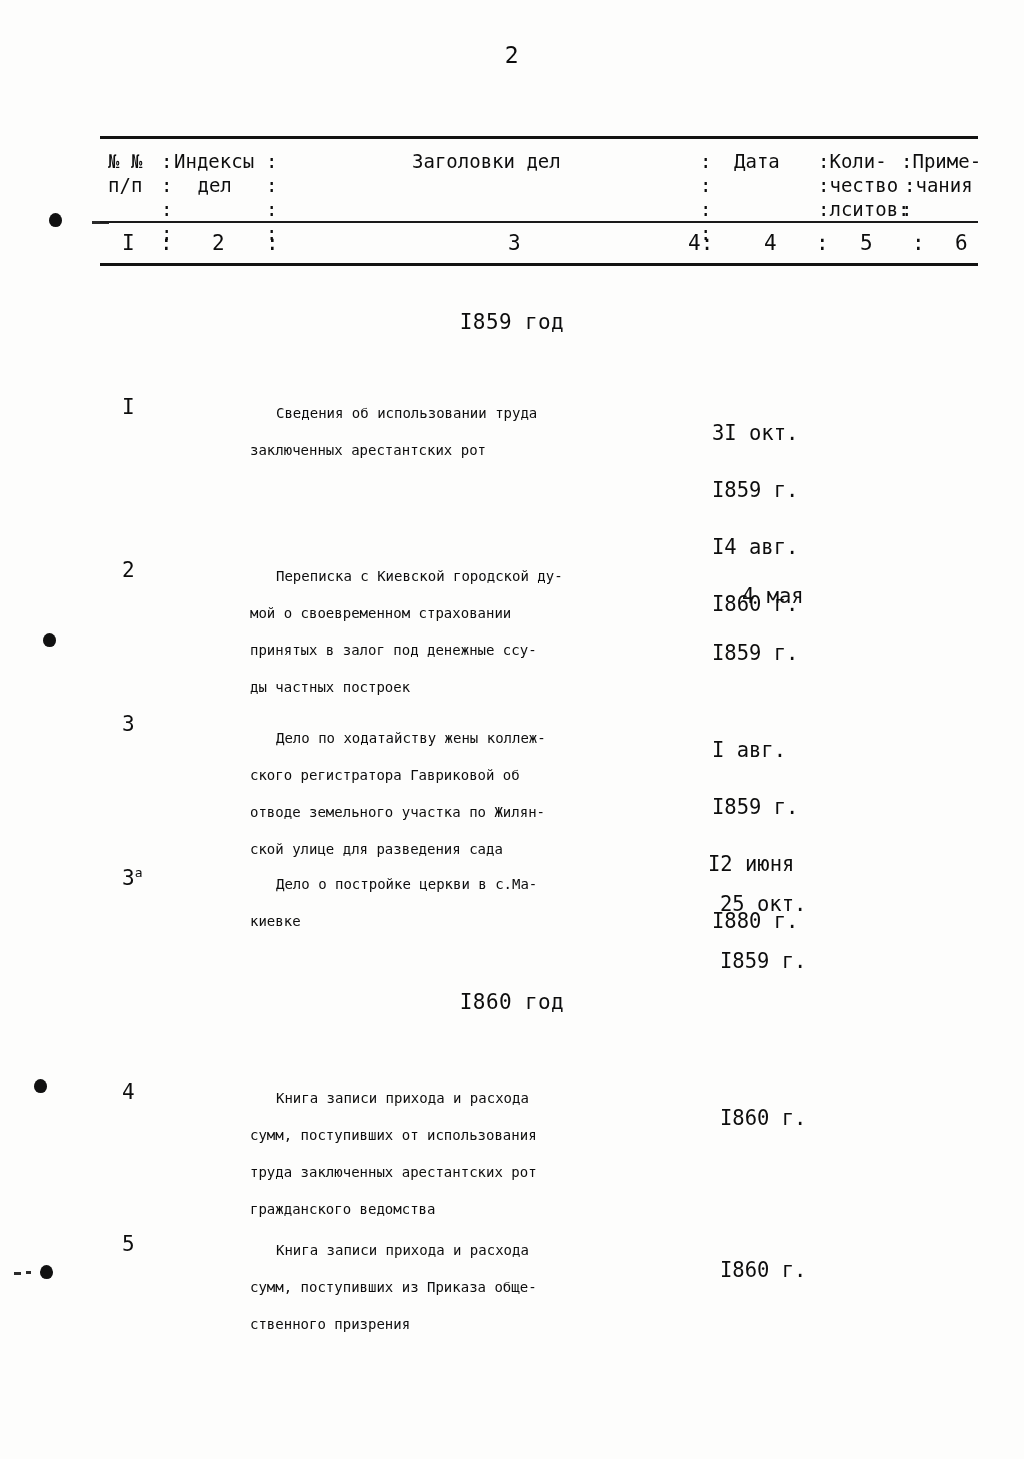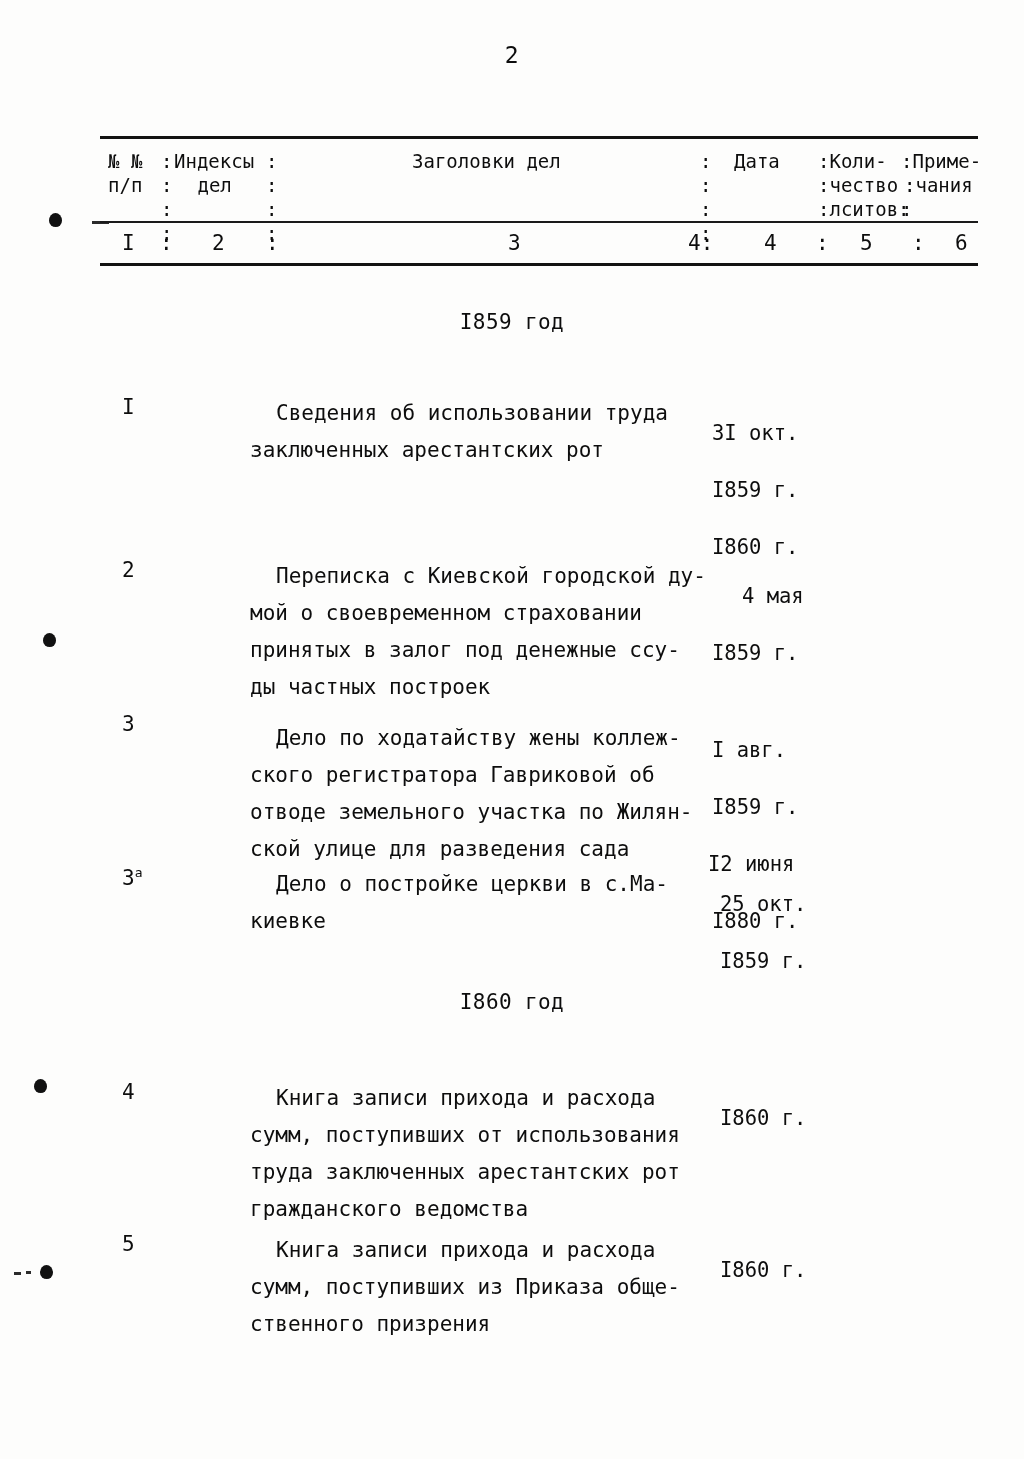--- a/index.html
+++ b/index.html
@@ -125,21 +125,21 @@
   .entry-num sup {
     font-size: 13px;
     vertical-align: super;
     line-height: 0;
   }
   .entry-title {
     position: absolute;
     left: 150px;
     top: 0;
     width: 460px;
-    font-size: 21px;
+    font-size: 14px;
     line-height: 37px;
     white-space: pre-wrap;
   }
   .entry-title .indent {
     display: inline-block;
     width: 26px;
   }
   .entry-dates {
     position: absolute;
     left: 612px;
@@ -228,20 +228,21 @@
 
   <div class="year-heading" style="top:310px;">I859 год</div>
 
   <div class="entry" style="top:395px;">
     <div class="entry-num"><span>I</span></div>
     <div class="entry-title"><span class="indent"></span><span>Сведения об использовании труда
 заключенных арестантских рот</span></div>
     <div class="entry-dates">
       <div>3I окт.</div>
       <div>I859 г.</div>
+      <div>I4 авг.</div>
       <div>I860 г.</div>
     </div>
   </div>
 
   <div class="entry" style="top:558px;">
     <div class="entry-num"><span>2</span></div>
     <div class="entry-title" style="width:492px;"><span class="indent"></span><span>Переписка с Киевской городской ду-
 мой о своевременном страховании
 принятых в залог под денежные ссу-
 ды частных построек</span></div>

